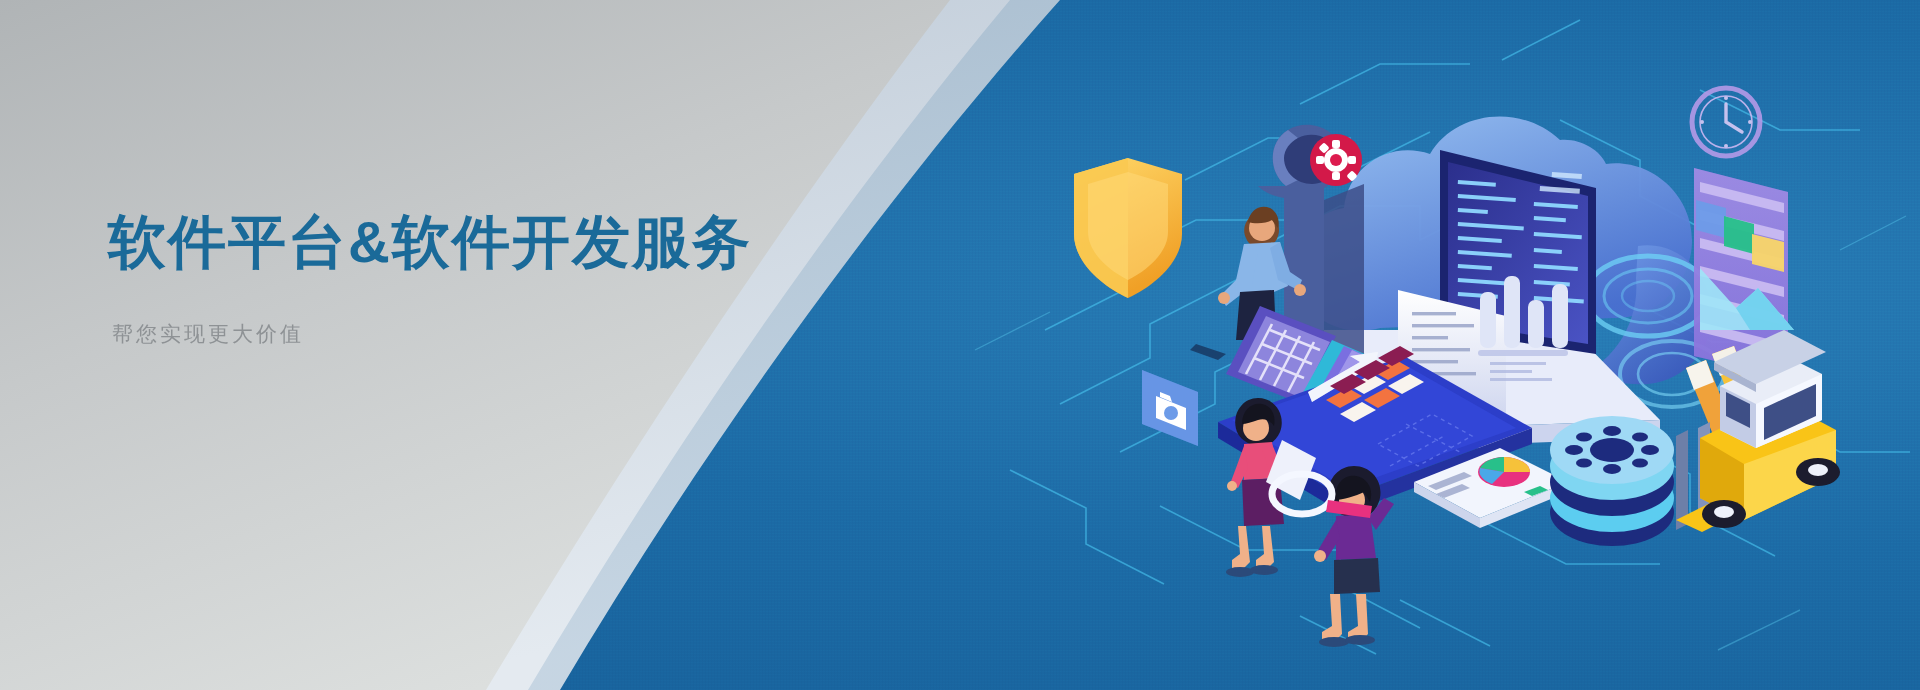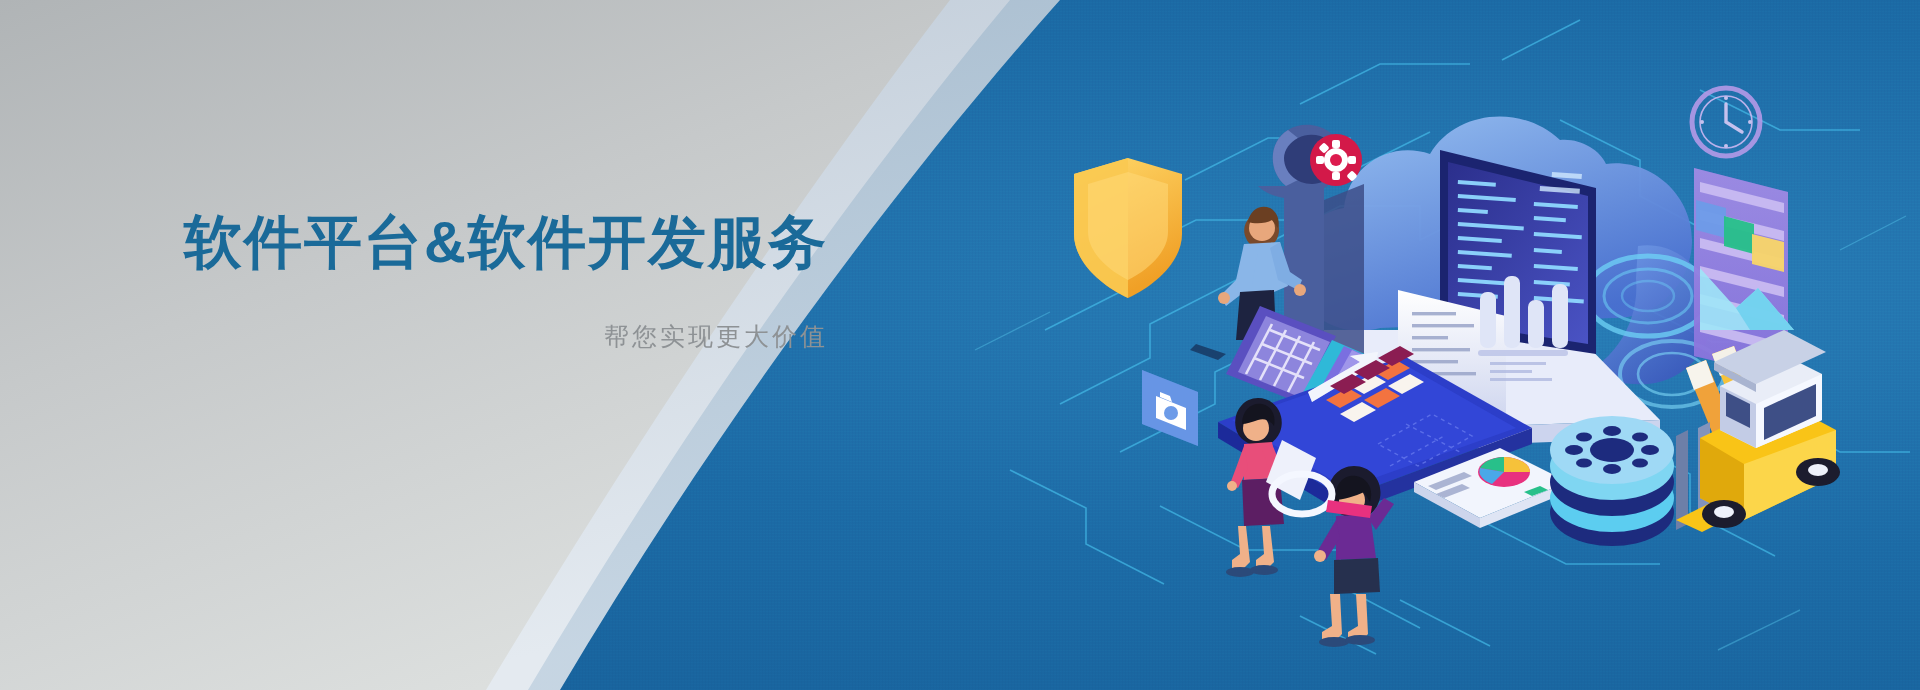--- a/index.html
+++ b/index.html
@@ -3,21 +3,20 @@
 <meta charset="utf-8">
 <style>
   html,body{margin:0;padding:0;background:#fff;}
   body{font-family:"Liberation Sans","DejaVu Sans",sans-serif;}
 
   #banner{
     position:relative;
     width:1920px;height:690px;
     overflow:hidden;
     background:#1a6aa8;
-    text-align:right;
   }
 
   
   .bg-blue{
     position:absolute;inset:0;
     background:
       radial-gradient(120% 90% at 78% 42%, #2a7fb8 0%, #1c6ba6 45%, #165e97 100%);
   }
   .bg-noise{
     position:absolute;inset:0;
@@ -47,21 +46,21 @@
     font-size:58px;
     line-height:1.18;
     font-weight:700;
     color:#1a6a99;
     letter-spacing:2px;
     margin:0;
     white-space:nowrap;
   }
   .subline{
     margin:44px 0 0 4px;
-    font-size:25px;
+    font-size:21px;
     letter-spacing:3px;
     color:#8e9295;
     font-weight:400;
   }
 </style>
 </head>
 <body>
 
 <div id="banner">
 

